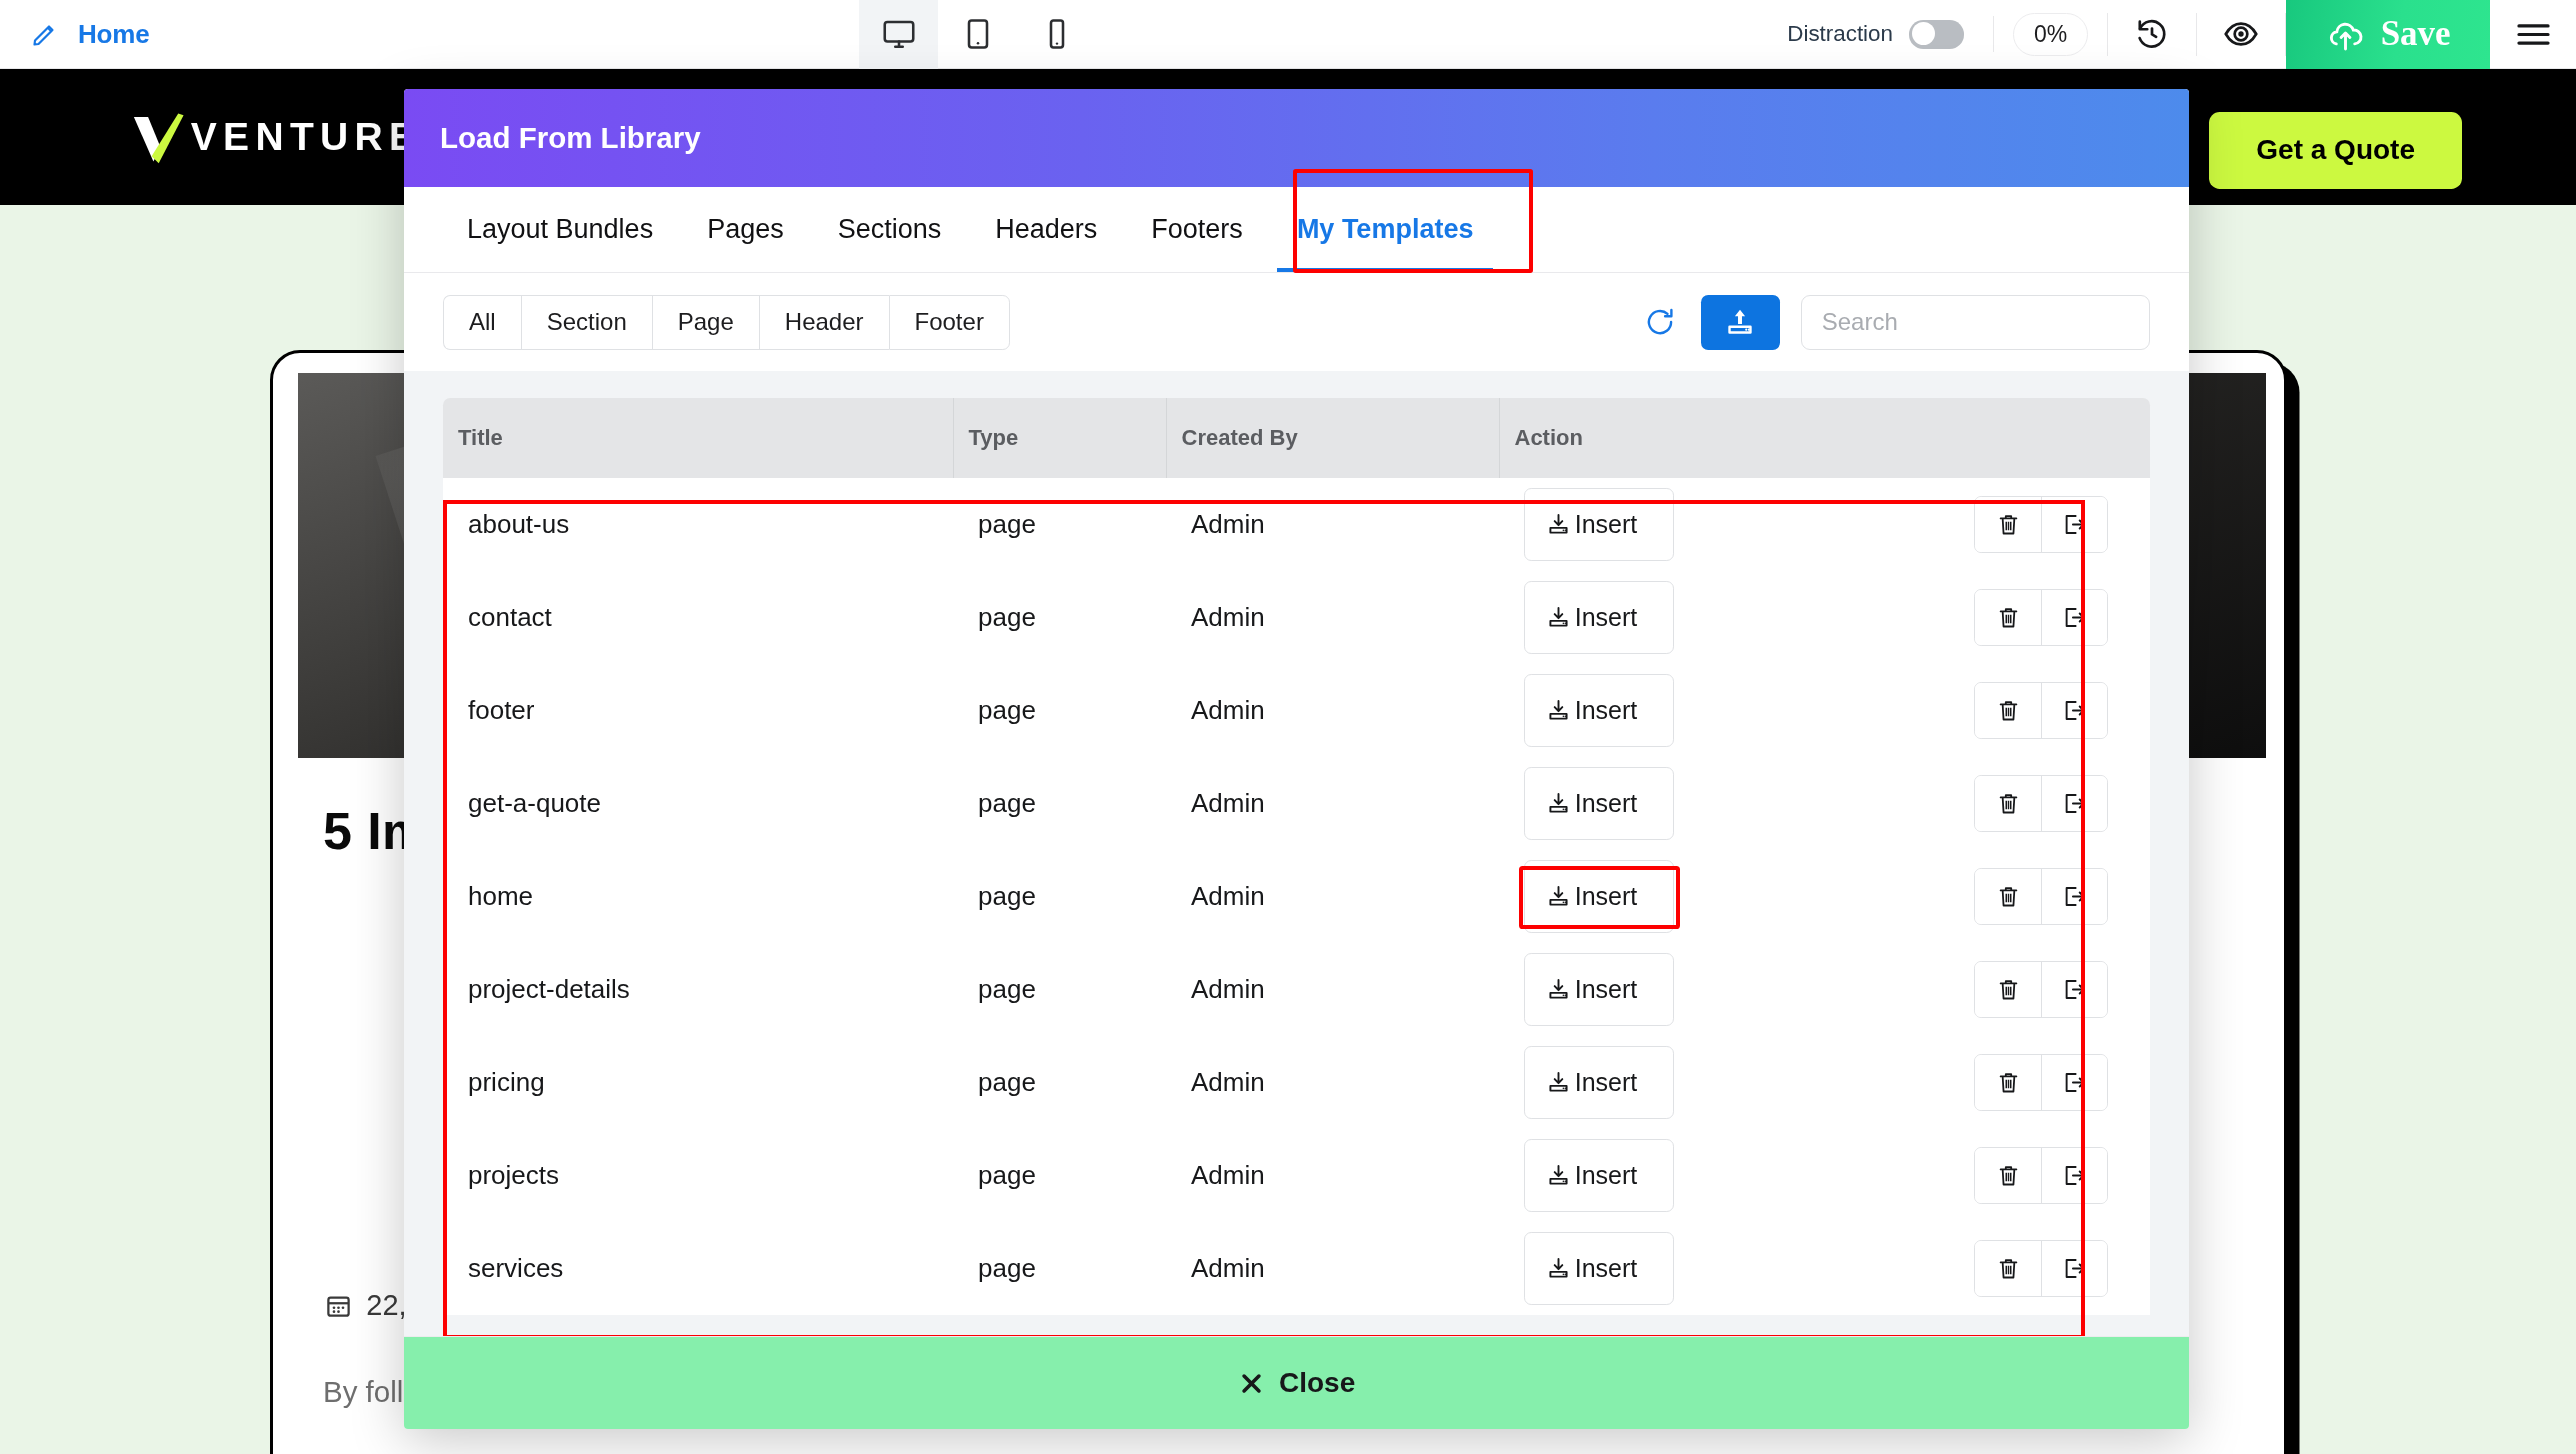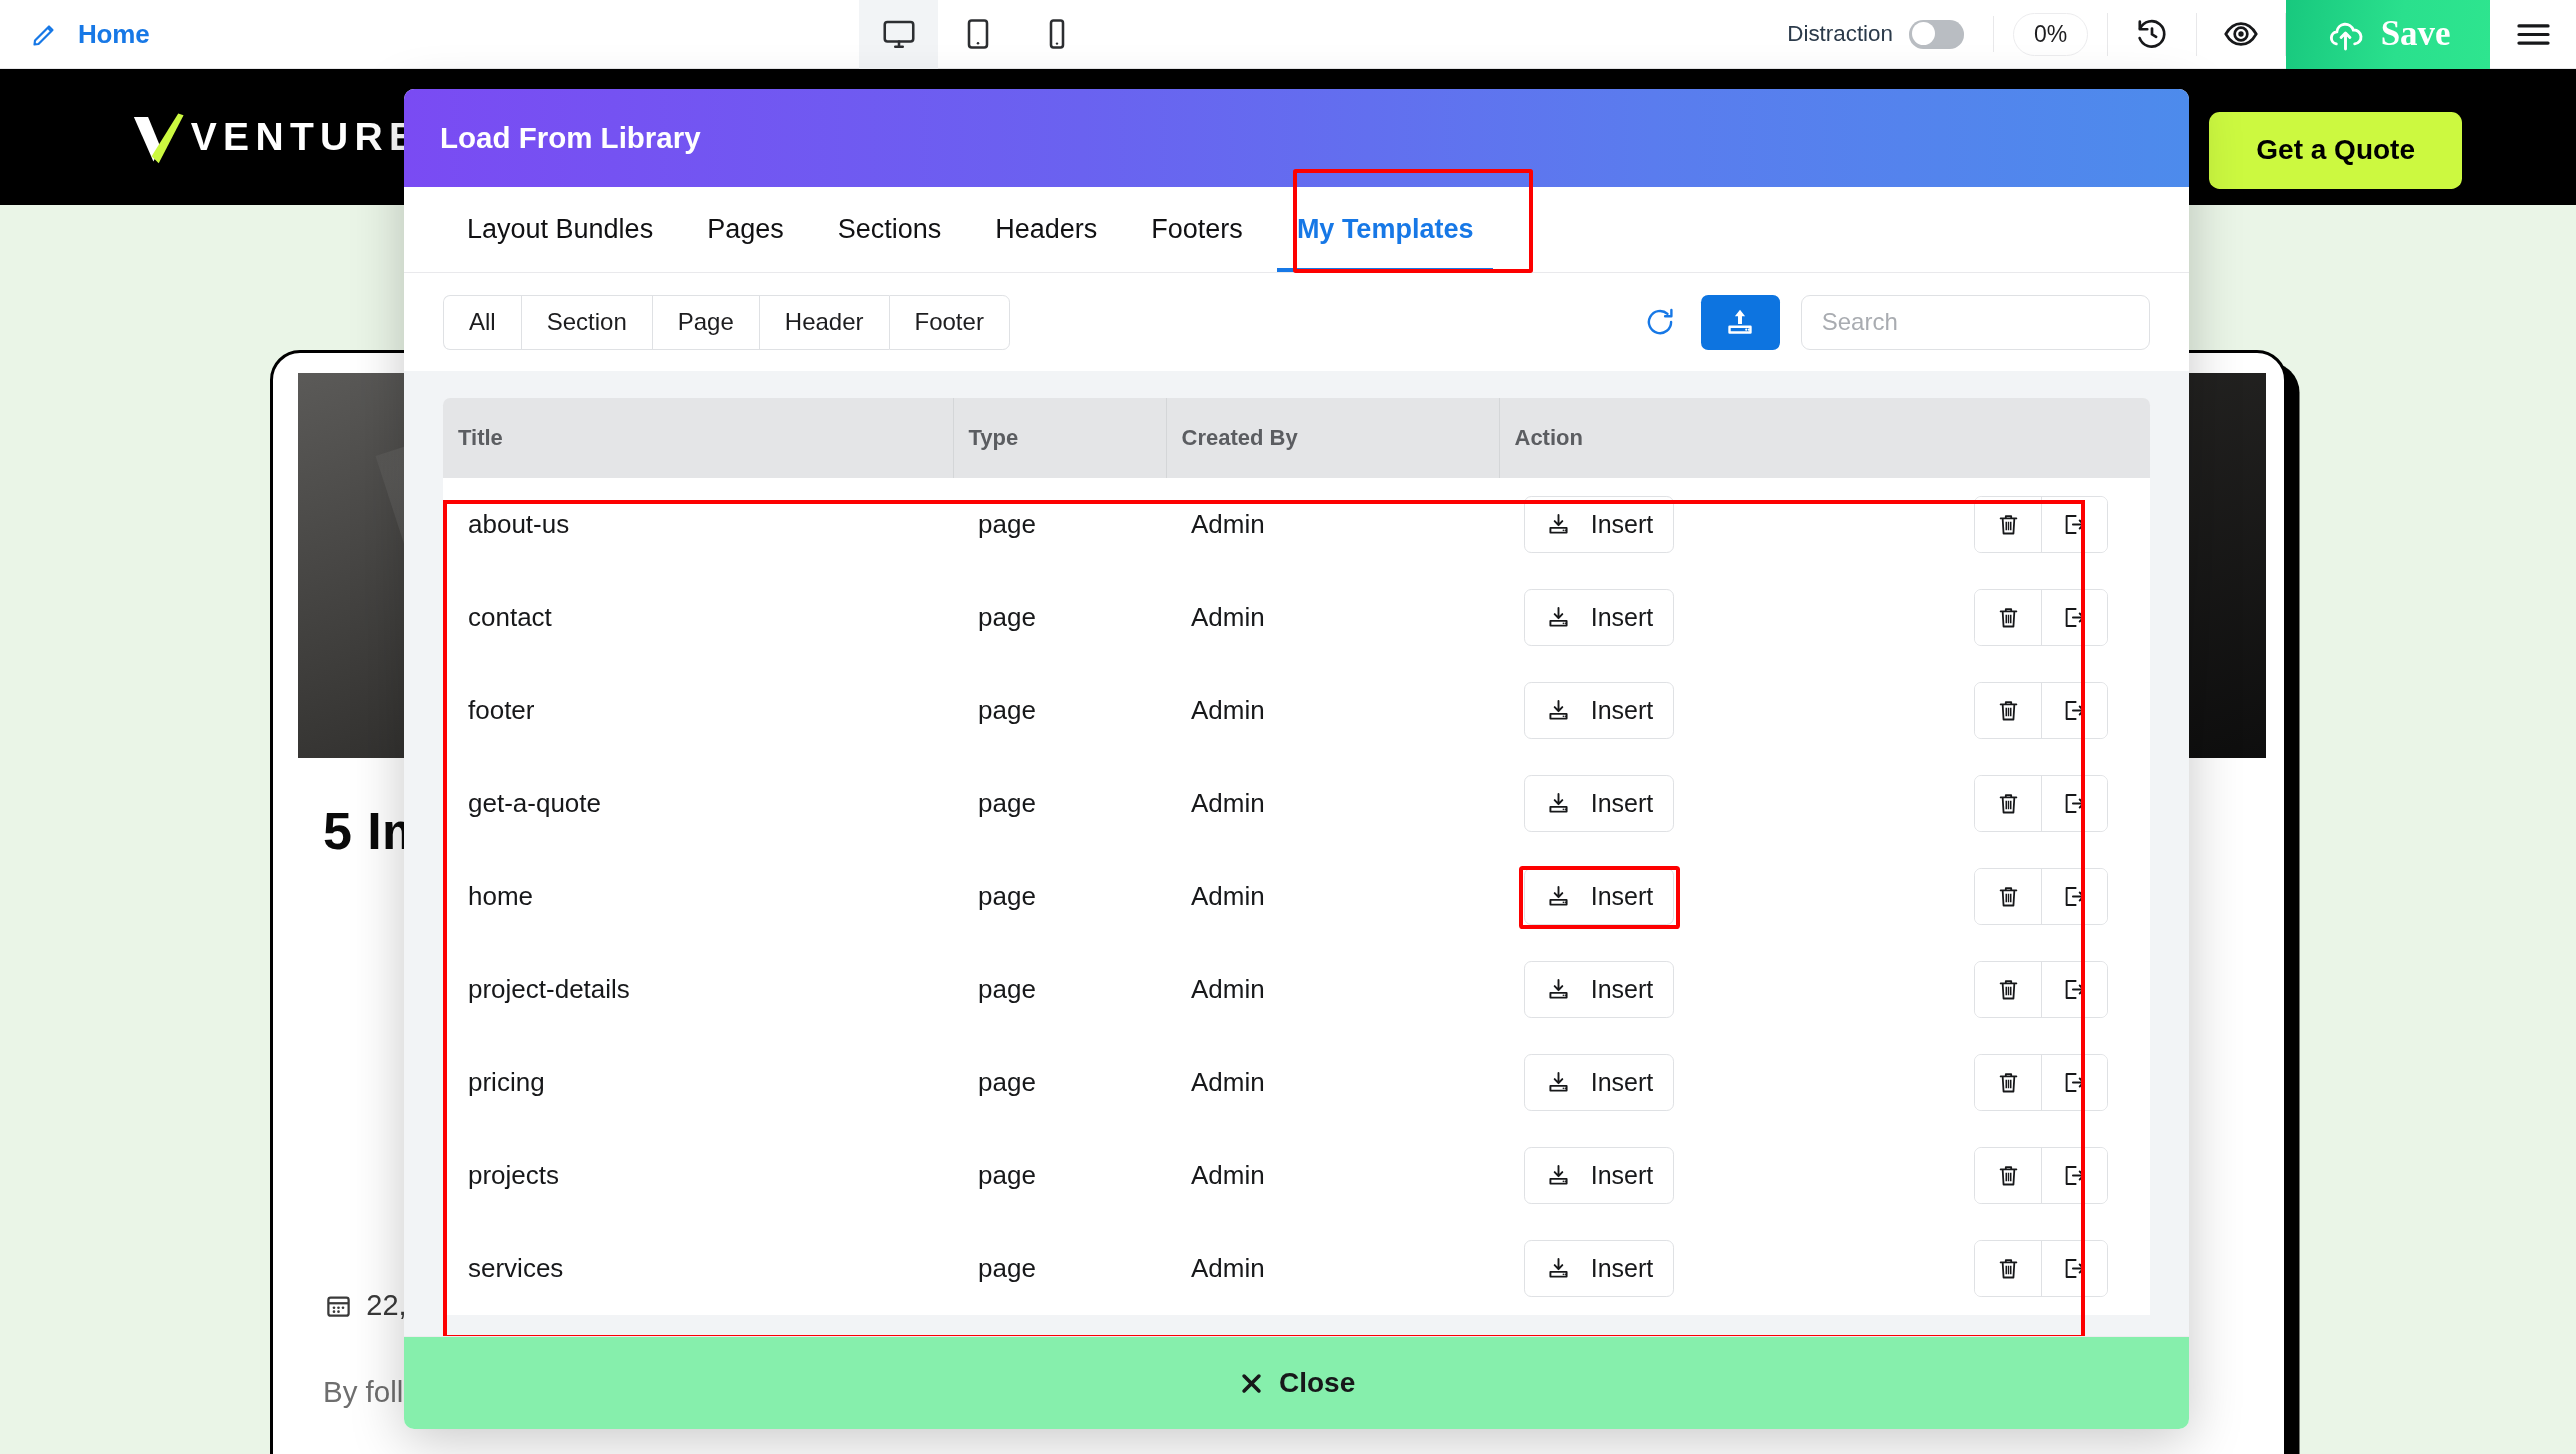--- a/index.html
+++ b/index.html
@@ -148,21 +148,21 @@
     position: absolute; top: 1011px; left: 50px;
     width: 733px;
     font-size: 29.5px; line-height: 1.93; color: #6e6e6e;
   }
 
   
   .modal {
     position: absolute; top: 89px; left: 404px;
     width: 1785px; height: 1340px;
     background: #ffffff;
-    border-radius: 10px;
+    border-radius: 4px;
     box-shadow: 0 10.7px 54px rgba(0,0,0,0.22);
     overflow: hidden; z-index: 60;
     display: flex; flex-direction: column;
   }
   .modal-head {
     height: 98px; flex: 0 0 98px;
     background: linear-gradient(90deg, #7a4bf3 0%, #6a62f0 38%, #5a7cee 70%, #4d8bec 100%);
     display: flex; align-items: center; padding-left: 36px;
   }
   .modal-title { color: #ffffff; font-size: 29.5px; font-weight: bold; }
@@ -245,23 +245,23 @@
   .tbl thead tr th:last-child { border-radius: 0 7.2px 0 0; }
   .tbl tbody td {
     background: #ffffff; font-size: 26px; color: #17181a;
     padding: 0 0 0 25px; height: 93px; vertical-align: middle;
   }
   .col-title { width: 510px; }
   .col-type  { width: 213px; }
   .col-by    { width: 333px; }
   .col-act   { width: auto; }
   .insert-btn {
-    height: 57px; min-width: 150px; padding: 0 19.7px;
+    height: 73px; min-width: 150px; padding: 0 19.7px;
     border: 0.9px solid #dfe1e4; border-radius: 7.2px; background: #ffffff;
-    display: inline-flex; align-items: center; gap: 19px;
+    display: inline-flex; align-items: center; gap: 3px;
     font-size: 25px; color: #17181a; cursor: pointer;
     font-family: inherit;
   }
   .insert-cell { position: relative; }
   .insert-highlight {
     position: absolute; left: 19.7px; top: 16px;
     width: 161px; height: 63px;
     border: 4.5px solid #fd0000; border-radius: 3.6px; pointer-events: none;
   }
   .rowact {

